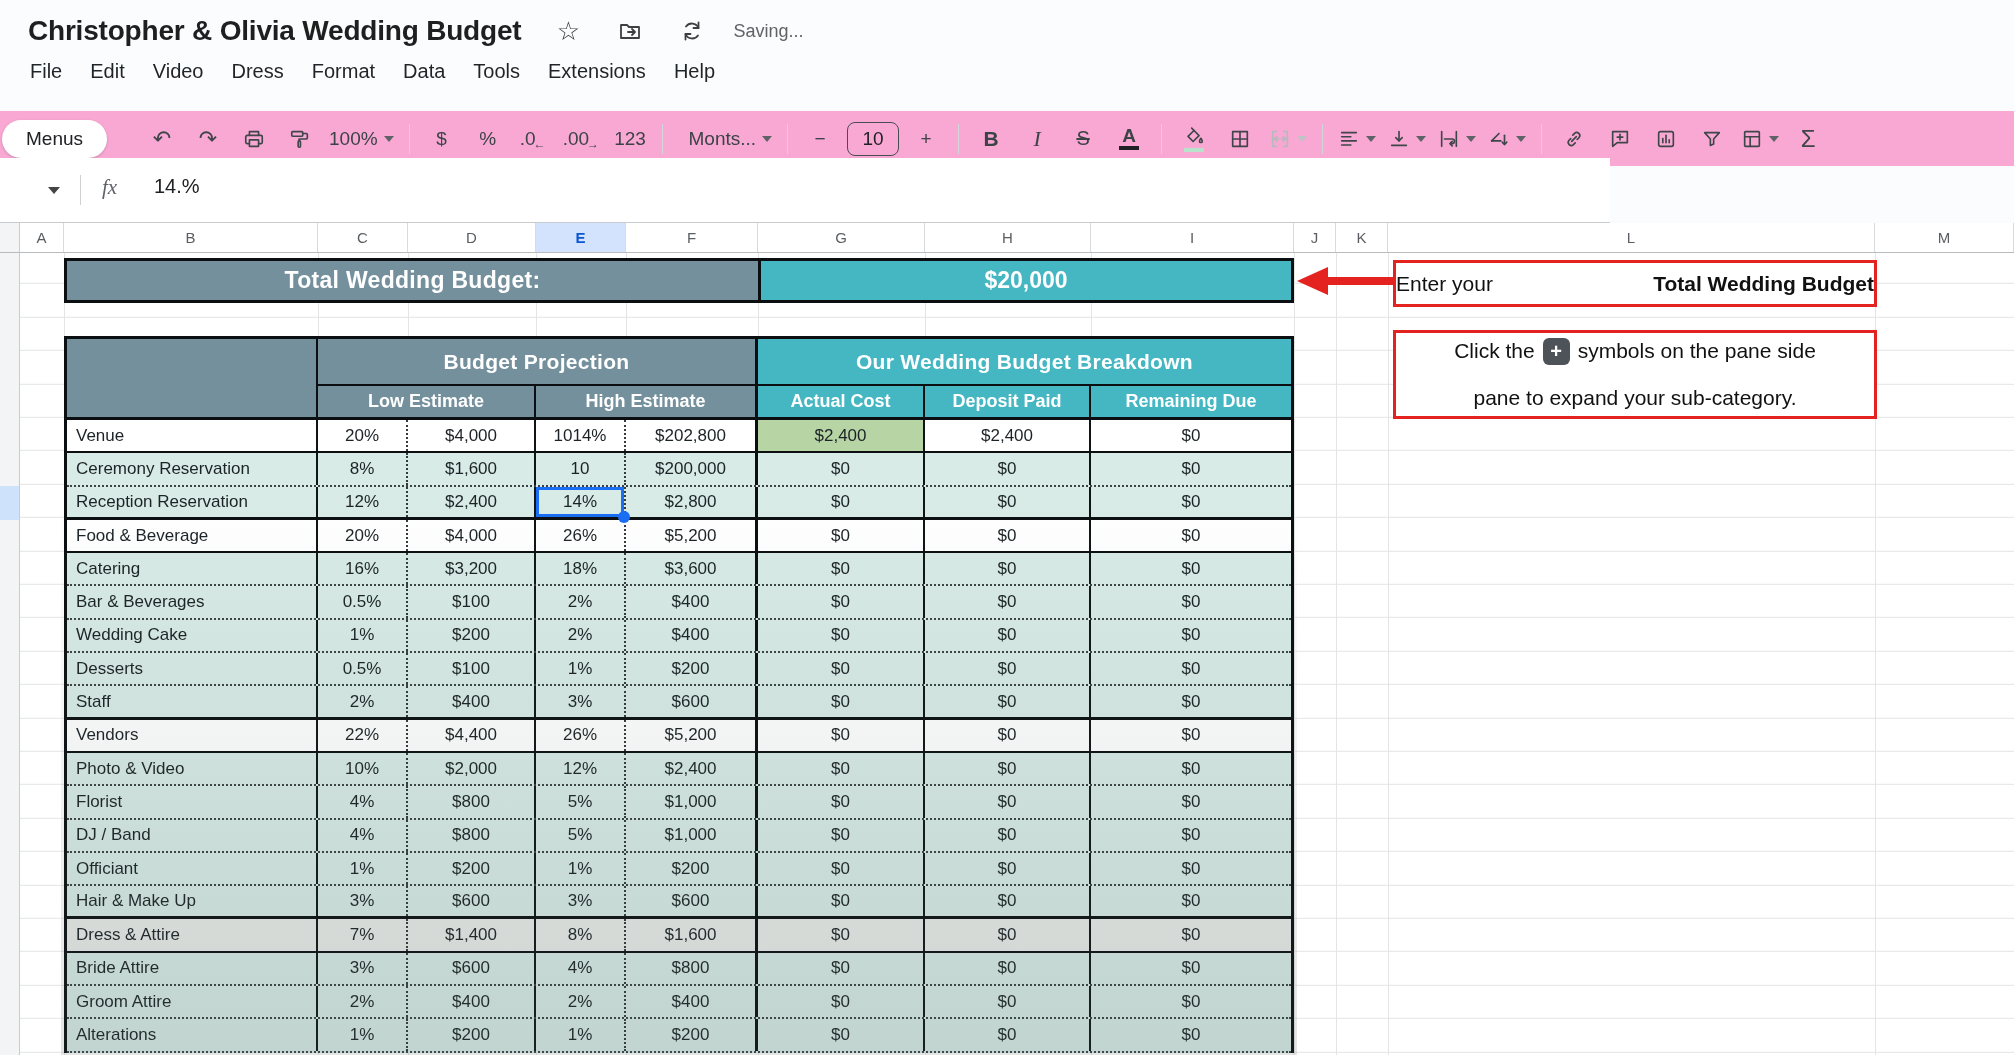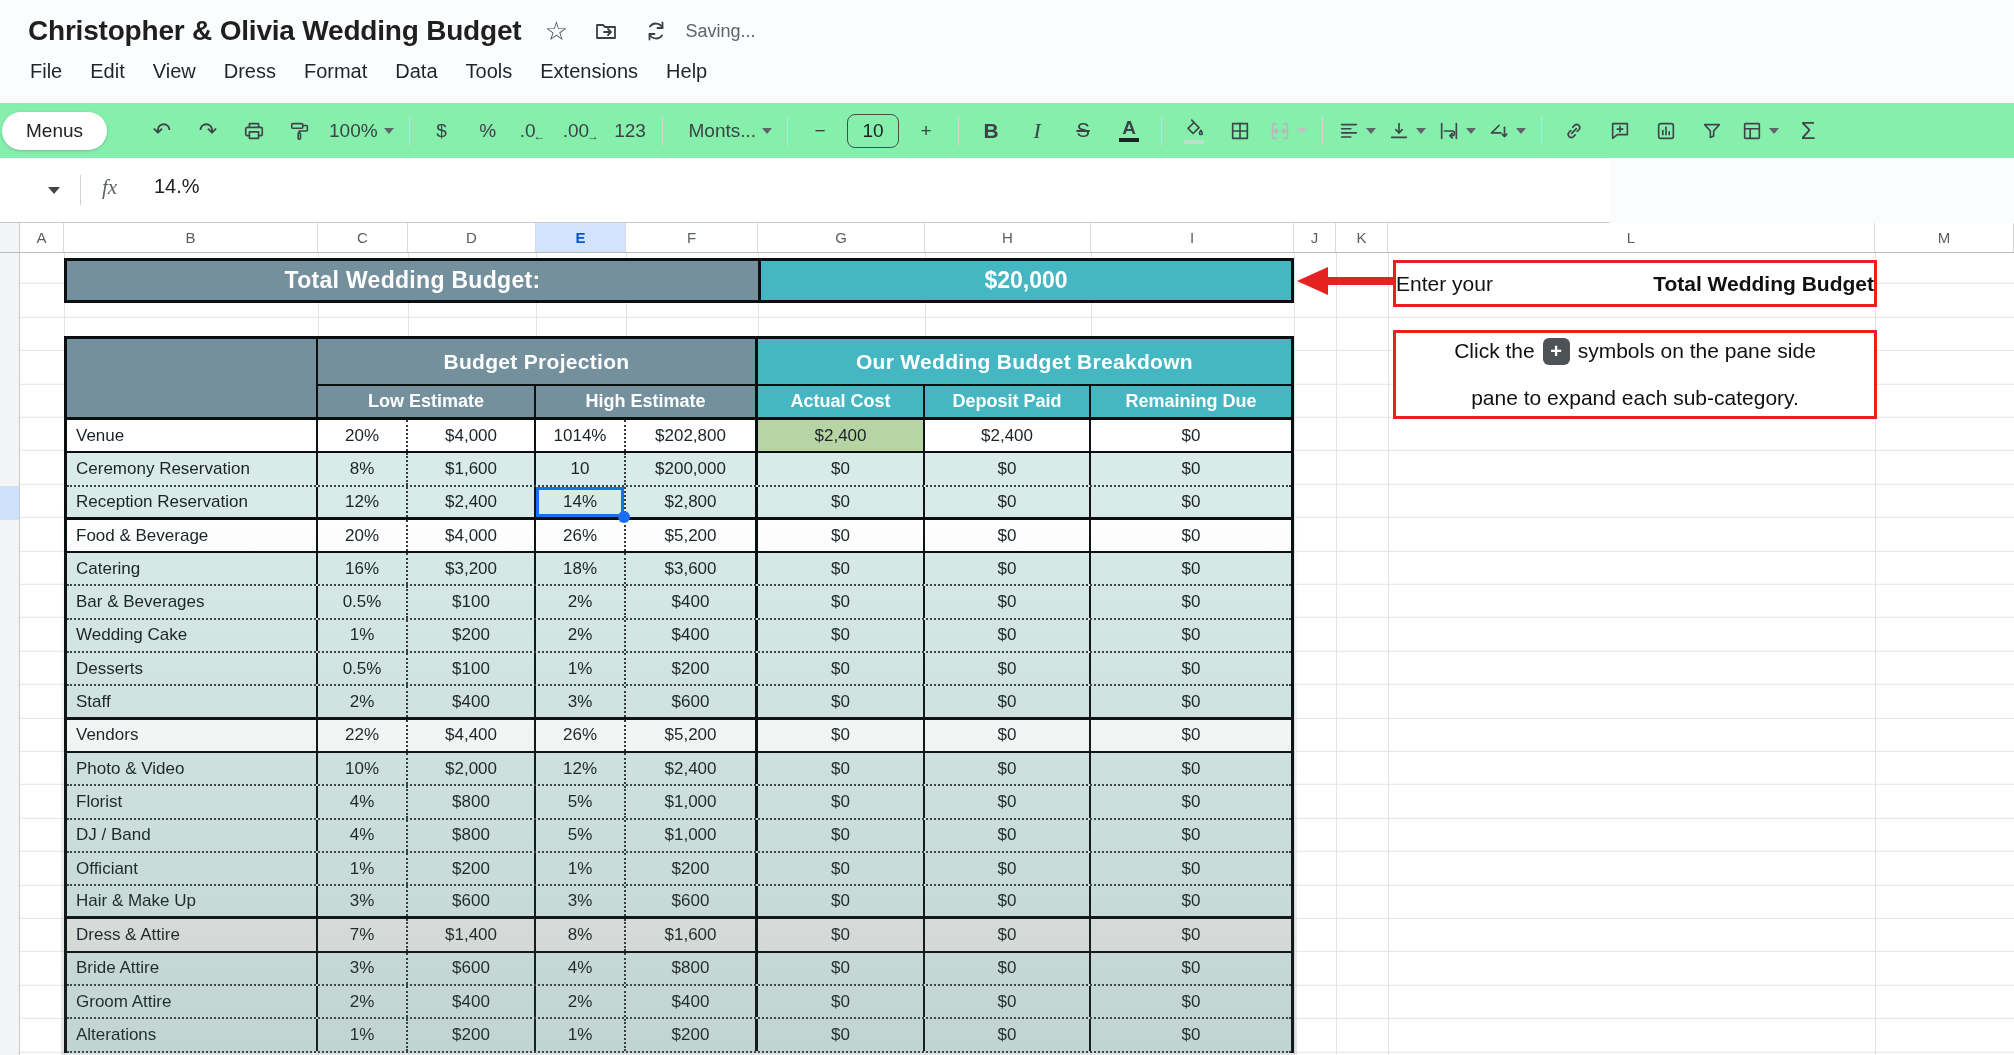--- a/index.html
+++ b/index.html
@@ -1,32 +1,32 @@
 <!DOCTYPE html>
 <html><head>
 <meta charset="utf-8">
 <style>
   * { margin:0; padding:0; box-sizing:border-box; }
   html,body { background:#fff; }
   body { font-family:"Liberation Sans", sans-serif; }
   #app { position:relative; width:2014px; height:1055px; overflow:hidden; background:#fbfcfd; }
 
   
-  .titlebar { position:absolute; left:28px; top:10px; height:42px; display:flex; align-items:center; gap:20px; }
+  .titlebar { position:absolute; left:28px; top:10px; height:42px; display:flex; align-items:center; gap:32px; }
   .doc-title { font-size:28px; font-weight:600; color:#1f1f1f; letter-spacing:-0.2px; }
   .tb-ic { display:flex; align-items:center; justify-content:center; width:30px; height:30px; color:#3c4043; }
   .star-g { font-size:26px; line-height:26px; color:#3c4043; }
   .saving { font-size:18px; color:#5f6368; margin-left:-6px; }
 
   
   .menubar { position:absolute; left:16px; top:56px; display:flex; }
   .mitem { font-size:20px; color:#1f2428; padding:4px 14px; border-radius:6px; }
 
   
-  .toolbar { position:absolute; left:0; top:103px; width:2014px; height:55px; background:#86efac; display:flex; align-items:center; }
+  .toolbar { position:absolute; left:0; top:111px; width:2014px; height:55px; background:#f9a8d4; display:flex; align-items:center; }
   .pill { margin-left:2px; background:#fff; border-radius:22px; padding:8px 24px; font-size:19px; color:#202124; box-shadow:0 1px 3px rgba(60,64,67,.25); }
   .tbtn { min-width:34px; height:36px; display:inline-flex; align-items:center; justify-content:center; margin:0 6px; font-size:19px; color:#3c4347; position:relative; }
   .tbtn svg { width:22px; height:22px; stroke:#3f4549; fill:none; stroke-width:1.8; stroke-linecap:round; stroke-linejoin:round; }
   .tbtn.gray svg { stroke:#b6babd; }
   .glyph { font-size:22px; color:#3f4549; }
   .sep { width:1px; height:30px; background:#d3d6d8; margin:0 9px; flex:0 0 1px; }
   .dd { width:0; height:0; border-left:5px solid transparent; border-right:5px solid transparent; border-top:6px solid #5f6368; margin-left:6px; }
   .dd.gray { border-top-color:#c0c3c6; }
   .zoom-label, .font-label { font-size:19px; color:#3c4347; }
   .font-label { width:78px; text-align:right; }
@@ -137,21 +137,21 @@
           <path d="M18.5 3.5V9h-5"></path>
           <path d="M5.5 20.5V15h5"></path>
         </svg>
     </span>
     <span class="saving">Saving...</span>
   </div>
 
   <div class="menubar" id="menubar">
       <div class="mitem">File</div>
       <div class="mitem">Edit</div>
-      <div class="mitem">View</div>
+      <div class="mitem">Video</div>
       <div class="mitem">Dress</div>
       <div class="mitem">Format</div>
       <div class="mitem">Data</div>
       <div class="mitem">Tools</div>
       <div class="mitem">Extensions</div>
       <div class="mitem">Help</div>
     </div>
 
   <div class="toolbar">
     <span class="pill">Menus</span>
@@ -881,17 +881,17 @@
     <div class="callout co1">
       <span>Enter your </span>
       <b>Total Wedding Budget</b>
     </div>
     <div class="callout co2">
       <span class="line">
         <span>Click the</span>
         <span class="plusbadge">+</span>
         <span>symbols on the pane side</span>
       </span>
-      <span class="line">pane to expand each sub-category.</span>
+      <span class="line">pane to expand your sub-category.</span>
     </div>
   </div>
 
 </div>
 
 </body></html>

